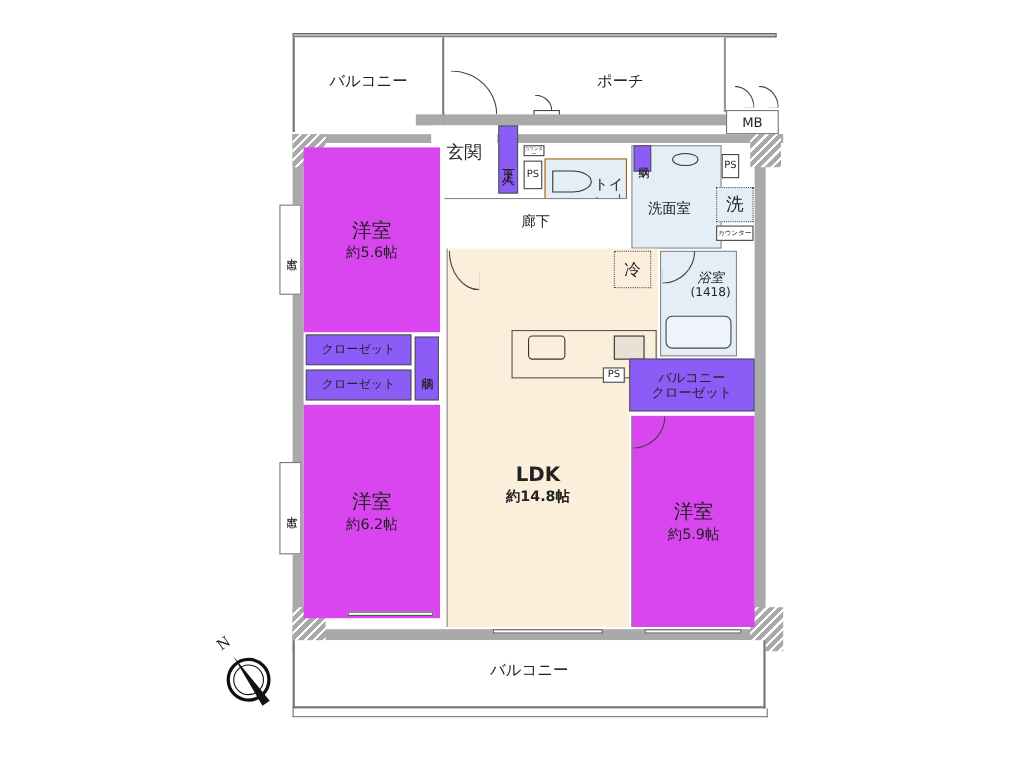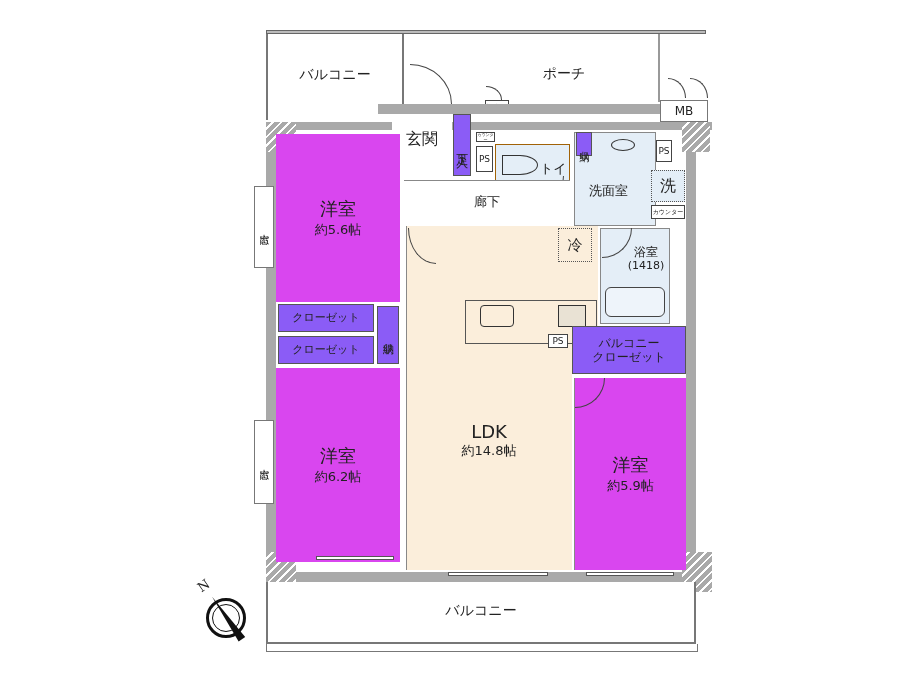--- a/index.html
+++ b/index.html
@@ -23,21 +23,21 @@
   .hatch{background:repeating-linear-gradient(135deg,#a9a9a9 0 4px,#fff 4px 6px);}
 </style>
 </head>
 <body>
 
 <div class="abs" style="left:266px;top:30px;width:440px;height:4px;background:#bbb;border:1px solid #666;"></div>
 <div class="abs" style="left:266px;top:34px;width:138px;height:86px;border-left:2px solid #777;border-right:2px solid #777;background:#fff;">
   <div class="abs room lbl" style="left:0;top:0;width:100%;height:80px;">バルコニー</div>
 </div>
 <div class="abs" style="left:404px;top:34px;width:256px;height:68px;background:#fff;border-right:2px solid #999;">
-  <div class="abs room lbl" style="left:110px;top:30px;width:100px;height:20px;font-family:Liberation Mono, monospace;">ポーチ</div>
+  <div class="abs room lbl" style="left:110px;top:30px;width:100px;height:20px;">ポーチ</div>
 </div>
 
 <div class="abs door" style="left:410px;top:64px;width:42px;height:40px;"></div>
 
 <div class="abs thin" style="left:485px;top:100px;width:24px;height:10px;background:#fff;display:flex;align-items:center;justify-content:center;">
   <span class="tiny" style="font-size:3px;">トランクルーム</span>
 </div>
 <div class="abs door" style="left:486px;top:86px;width:16px;height:14px;"></div>
 
 <div class="abs" style="left:660px;top:100px;width:48px;height:22px;background:#fff;border:1px solid #777;display:flex;align-items:center;justify-content:center;">
@@ -128,28 +128,28 @@
 <div class="abs dotted room" style="left:558px;top:228px;width:34px;height:34px;">
   <span class="lbl" style="font-size:15px;">冷</span>
 </div>
 <div class="abs" style="left:465px;top:300px;width:132px;height:44px;border:1px solid #555;background:#fbeedb;">
   <div class="abs" style="left:14px;top:4px;width:34px;height:22px;border:1.5px solid #333;border-radius:4px;"></div>
   <div class="abs" style="left:92px;top:4px;width:28px;height:22px;border:1.5px solid #333;background:#e9e2d4;"></div>
 </div>
 <div class="abs thin room" style="left:548px;top:334px;width:20px;height:14px;background:#fff;">
   <span class="lbl" style="font-size:9px;">PS</span>
 </div>
-<div class="abs room" style="left:406px;top:410px;width:166px;height:60px;">
+<div class="abs room" style="left:406px;top:410px;width:166px;height:60px;font-weight:bold;">
   <span class="big">LDK</span>
   <span class="sub">約14.8帖</span>
 </div>
 
 <div class="abs wet" style="left:600px;top:228px;width:70px;height:96px;border:1px solid #888;">
   <div class="abs room" style="left:20px;top:16px;width:50px;">
-    <span class="lbl" style="font-size:12px;">浴室</span>
+    <span class="lbl" style="font-size:12px;font-style:italic;">浴室</span>
     <span class="lbl" style="font-size:11px;">(1418)</span>
   </div>
   <div class="abs" style="left:4px;top:58px;width:60px;height:30px;border:1.5px solid #444;border-radius:6px;background:#eef4fa;"></div>
 </div>
 <div class="abs door" style="left:602px;top:228px;width:30px;height:30px;transform:scaleY(-1);"></div>
 
 <div class="abs storage room" style="left:572px;top:326px;width:114px;height:48px;">
   <span class="lbl" style="font-size:12px;">バルコニー</span>
   <span class="lbl" style="font-size:12px;">クローゼット</span>
 </div>

